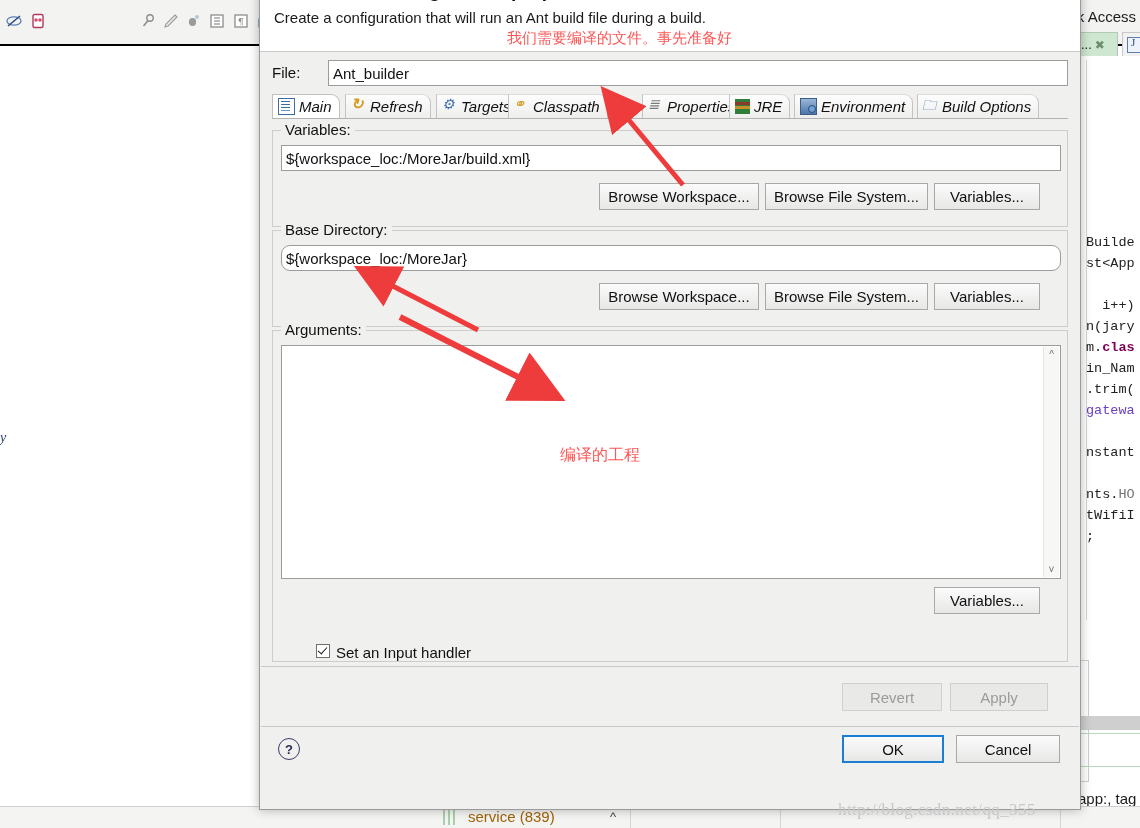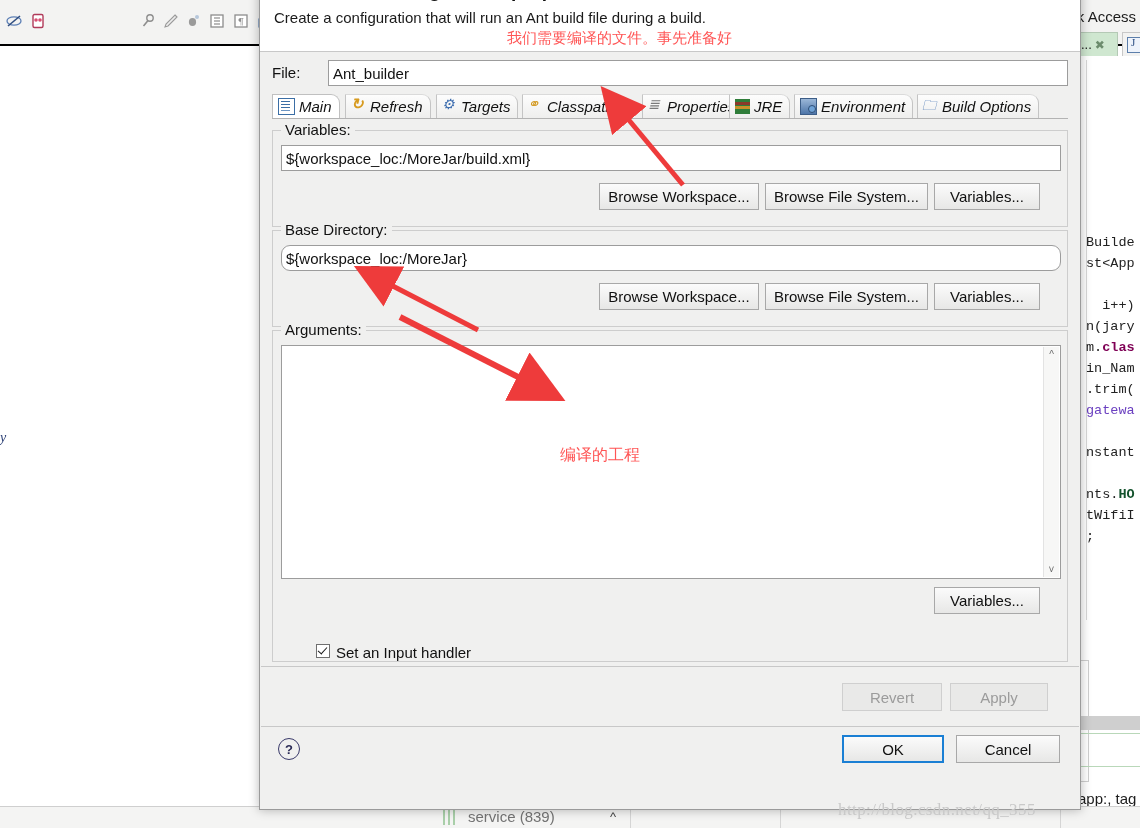--- a/index.html
+++ b/index.html
@@ -106,37 +106,37 @@
 
   .bg-code {
     position: absolute; left: 1086px; top: 232px; width: 56px;
     font-family: "Liberation Mono", monospace;
     font-size: 13.5px; line-height: 21px; color: #222222;
     white-space: pre;
     overflow: hidden;
   }
   .bg-code .kw { color: #7f0055; font-weight: bold; }
   .bg-code .vr { color: #6a3fc0; }
-  .bg-code .cn { color: #14532d; font-weight: bold; }
+  .bg-code .cn { color: #737373; font-weight: normal; }
 
   .bg-left-y {
     position: absolute; left: 0px; top: 430px;
     font-family: "Liberation Serif", serif;
     font-size: 14px; color: #2b3f75; font-style: italic;
   }
 
   
   .bg-bottombar {
     position: absolute; left: 0; top: 806px; width: 1140px; height: 22px;
     background: #f4f4f3; border-top: 1px solid #cfcfcf;
     box-sizing: border-box;
   }
   .bg-service {
     position: absolute; left: 468px; top: 808px;
-    font-size: 15px; color: #737373;
+    font-size: 15px; color: #a16207;
   }
   .bg-service-bars {
     position: absolute; left: 443px; top: 809px; width: 18px; height: 16px;
   }
   .bg-service-bars i {
     position: absolute; top: 0; width: 2px; height: 16px; background: #a9cfa9;
   }
   .bg-caret-up {
     position: absolute; left: 610px; top: 809px; font-size: 13px; color: #444;
   }
@@ -490,21 +490,21 @@
           <span>Main</span>
         </div>
         <div class="tab" style="left:73px;">
           <span class="tico ico-refresh"></span>
           <span>Refresh</span>
         </div>
         <div class="tab" style="left:164px;">
           <span class="tico ico-targets"></span>
           <span>Targets</span>
         </div>
-        <div class="tab" style="left:250px;">
+        <div class="tab" style="left:236px;">
           <span class="tico ico-classpath"></span>
           <span>Classpath</span>
         </div>
         <div class="tab" style="left:370px;justify-content:center;">
           <span class="tico ico-props"></span>
           <span>Properties</span>
         </div>
         <div class="tab" style="left:457px;">
           <span class="tico ico-jre"></span>
           <span>JRE</span>

